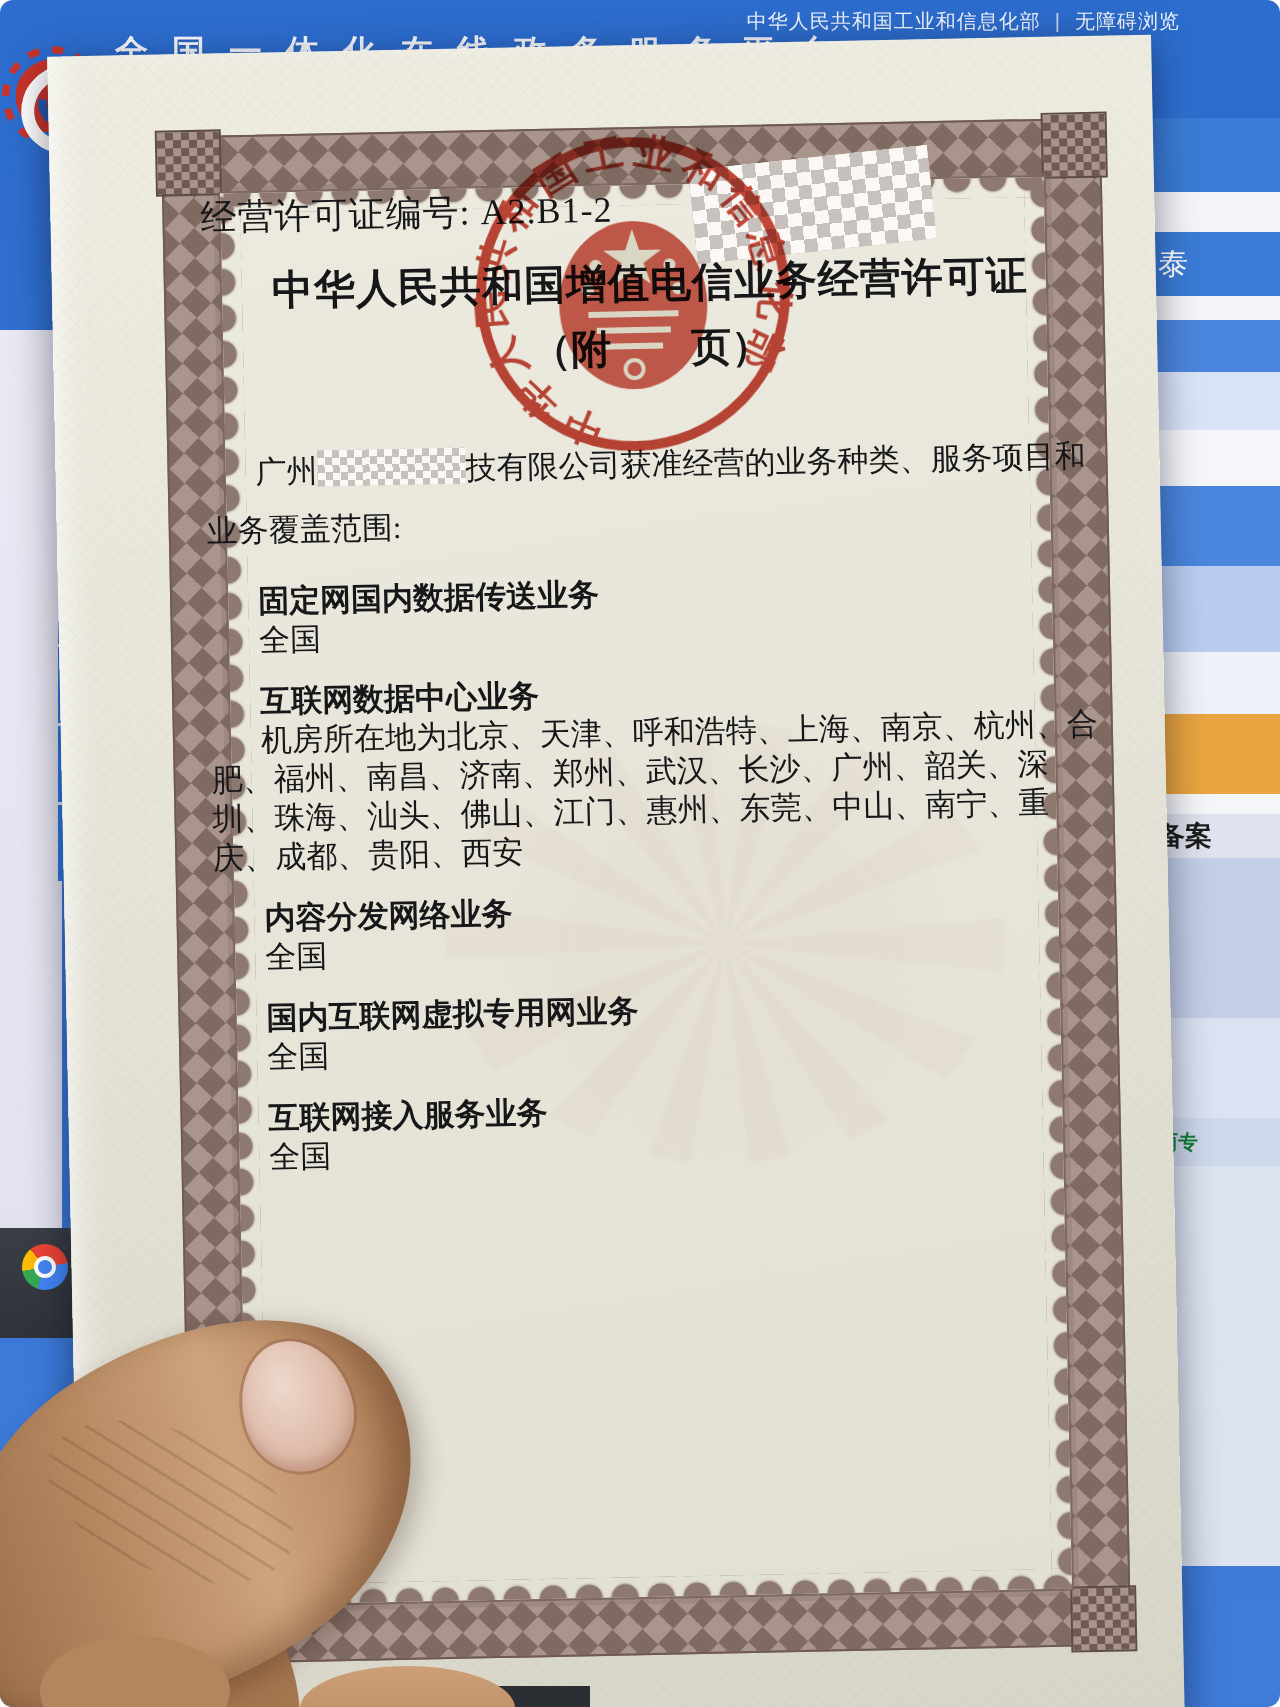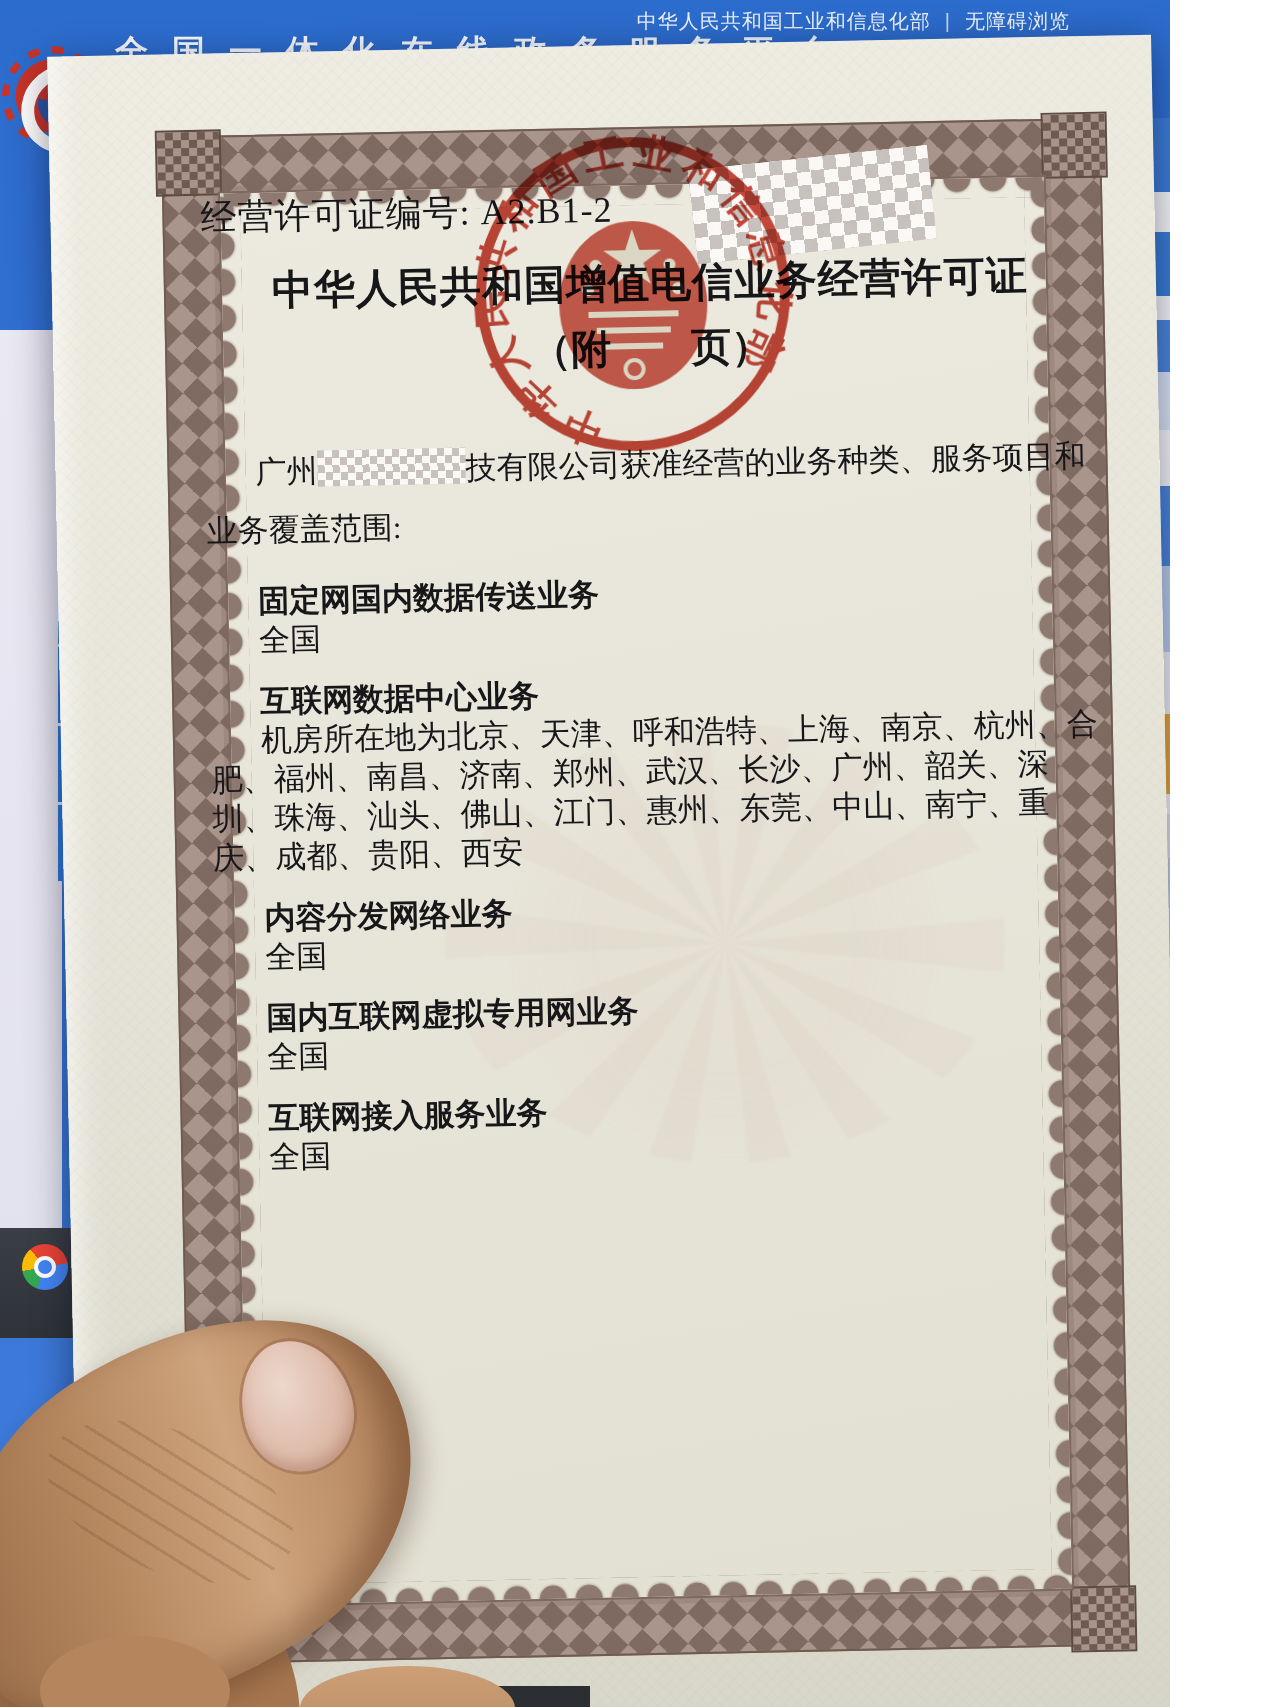--- a/index.html
+++ b/index.html
@@ -1,17 +1,17 @@
 <!DOCTYPE html>
 <html><head>
 <meta charset="utf-8">
 <style>
   html,body{margin:0;padding:0;}
   body{width:1280px;height:1707px;overflow:hidden;font-family:"Liberation Serif",serif;}
-  .screen{position:relative;width:1170px;height:1707px;background:linear-gradient(180deg,#2c6ccd 0%,#306fd0 18%,#3573d4 40%,#3f7cda 100%);overflow:hidden;}
+  .screen{position:relative;width:1280px;height:1707px;background:linear-gradient(180deg,#2c6ccd 0%,#306fd0 18%,#3573d4 40%,#3f7cda 100%);overflow:hidden;border-radius:13px;}
 
   
   .topbar{position:absolute;top:8px;right:100px;color:#eef3fb;font-family:"Liberation Sans",sans-serif;font-size:20px;letter-spacing:1px;display:flex;gap:14px;align-items:center;}
   .topbar .sep{opacity:.8;}
   .site-title{position:absolute;top:30px;left:115px;width:760px;color:#f4f7fc;font-family:"Liberation Sans",sans-serif;font-size:33px;font-weight:bold;letter-spacing:24px;white-space:nowrap;text-shadow:0 1px 2px rgba(0,0,0,.18);}
   .logo{position:absolute;left:8px;top:52px;width:88px;height:88px;}
   .logo .gear{position:absolute;inset:0;border-radius:50%;background:
      radial-gradient(circle at 50% 50%, #c8342a 0 58%, transparent 59%);}
   .logo .teeth{position:absolute;inset:-6px;background:repeating-conic-gradient(#c8342a 0 14deg, transparent 14deg 30deg);border-radius:50%;mask:radial-gradient(circle, transparent 0 60%, #000 61%);-webkit-mask:radial-gradient(circle, transparent 0 60%, #000 61%);}
   .logo .e{position:absolute;left:14px;top:12px;width:60px;height:64px;border-radius:50%;border:13px solid #fff;border-right-color:transparent;transform:rotate(40deg);}

